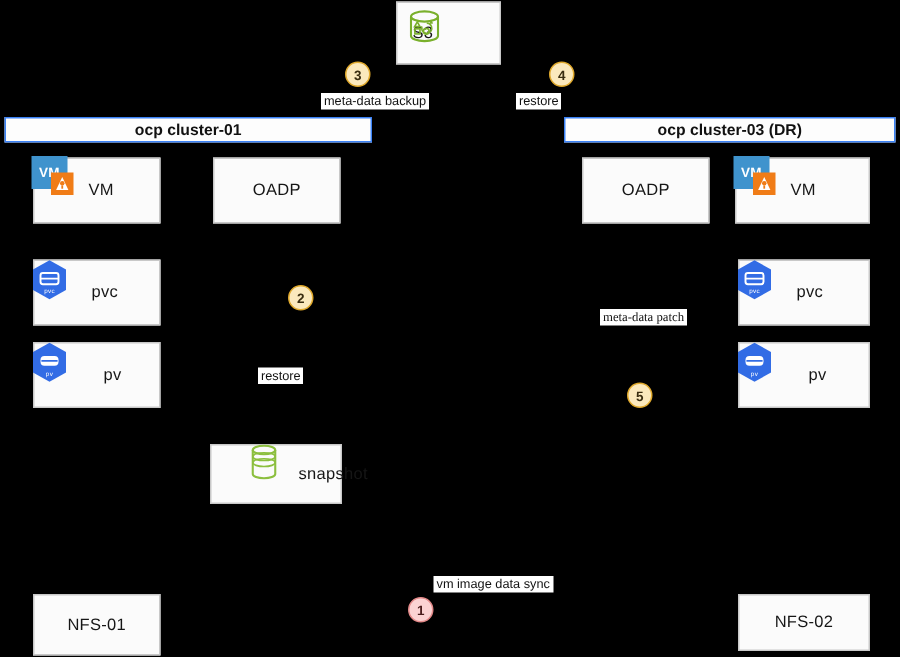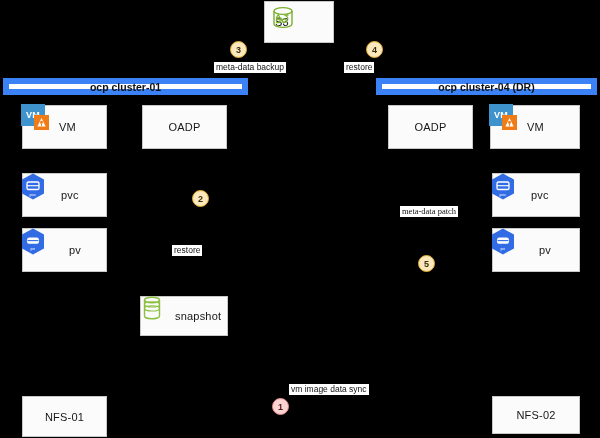--- a/index.html
+++ b/index.html
@@ -15,21 +15,21 @@
     position:absolute;background:#fbfbfb;border:1px solid #c8c8c8;
     box-sizing:border-box;
     display:flex;align-items:center;justify-content:center;
     font-size:11px;color:#1a1a1a;letter-spacing:.2px;
   }
   .box.icon-box{justify-content:flex-start;}
   .box .label{font-size:11px;color:#161616;}
 
   
   .cluster-bar{
-    position:absolute;background:#fdfdfd;border:6px solid #3b82f6;
+    position:absolute;background:#fdfdfd;border:1px solid #3b82f6;
     box-sizing:border-box;
     display:flex;align-items:center;justify-content:center;
     font-size:10.5px;font-weight:bold;color:#111;
   }
 
   
   .tag{
     position:absolute;background:#ffffff;color:#111;
     font-size:8.5px;line-height:1.1;padding:1px 2px;white-space:nowrap;
   }
@@ -100,21 +100,21 @@
     <span>4</span>
   </div>
   <div class="tag" style="left:344px;top:62px;">
     <span>restore</span>
   </div>
 
   <div class="cluster-bar" style="left:3px;top:78px;width:245px;height:17px;">
     <span>ocp cluster-01</span>
   </div>
   <div class="cluster-bar" style="left:376px;top:78px;width:221px;height:17px;">
-    <span>ocp cluster-04 (DR)</span>
+    <span>ocp cluster-03 (DR)</span>
   </div>
 
   <div class="box icon-box" style="left:22px;top:105px;width:85px;height:44px;">
     <span class="vm-icon" style="margin-left:-2px;margin-top:-16px;">
       <span class="sq">
         <span>VM</span>
       </span>
       <span class="badge">
         <svg width="11" height="11" viewBox="0 0 11 11">
           <path d="M5.5 1 L9.6 9.6 H1.4 Z" fill="#fff"></path>
@@ -154,21 +154,21 @@
     <span class="label" style="margin-left:22px;">pv</span>
   </div>
 
   <div class="marker" style="left:192px;top:190px;">
     <span>2</span>
   </div>
   <div class="tag" style="left:172px;top:245px;">
     <span>restore</span>
   </div>
 
-  <div class="box icon-box" style="left:140px;top:296px;width:88px;height:40px;">
+  <div class="box icon-box" style="left:140px;top:296px;width:88px;height:40px;padding-left:24px;">
     <span class="snap-icon" style="margin-left:-2px;margin-top:-12px;">
       <svg width="26" height="30" viewBox="0 0 26 30">
         <ellipse cx="13" cy="5" rx="7.5" ry="2.8" fill="none" stroke="#8cbf3f" stroke-width="1.4"></ellipse>
         <path d="M5.5 5 V21 a7.5 2.8 0 0 0 15 0 V5" fill="none" stroke="#8cbf3f" stroke-width="1.4"></path>
         <ellipse cx="13" cy="9.4" rx="7.5" ry="2.6" fill="none" stroke="#8cbf3f" stroke-width="1.1"></ellipse>
         <ellipse cx="13" cy="13.4" rx="7.5" ry="2.6" fill="none" stroke="#8cbf3f" stroke-width="1.1"></ellipse>
       </svg>
     </span>
     <span class="label" style="margin-left:10px;">snapshot</span>
   </div>

